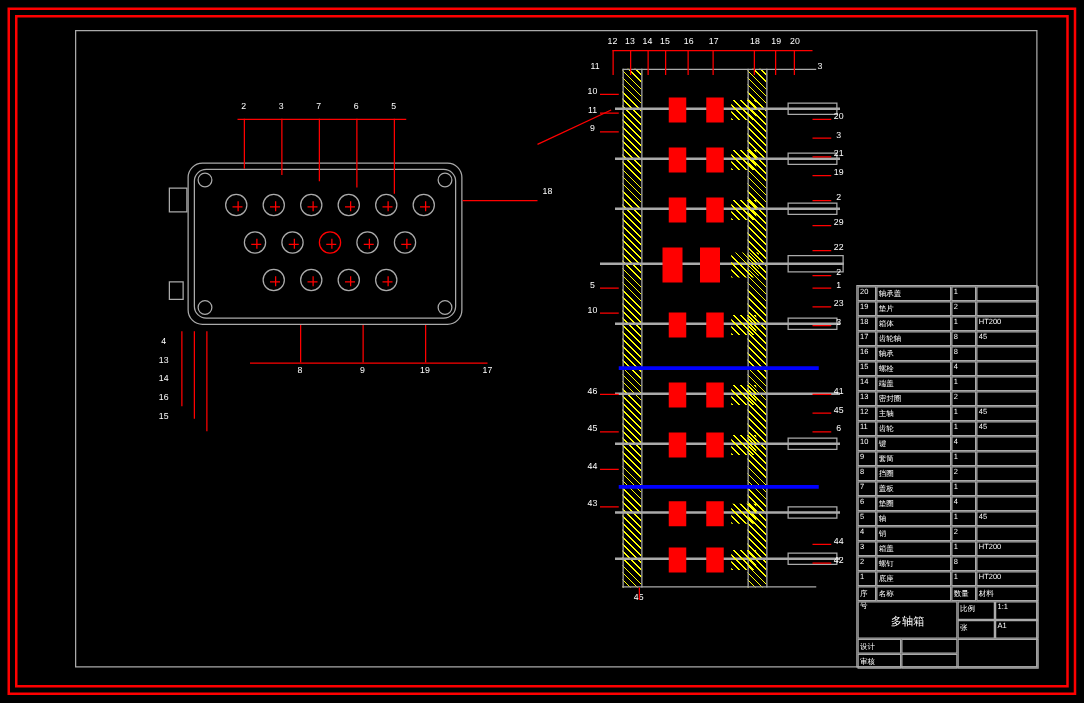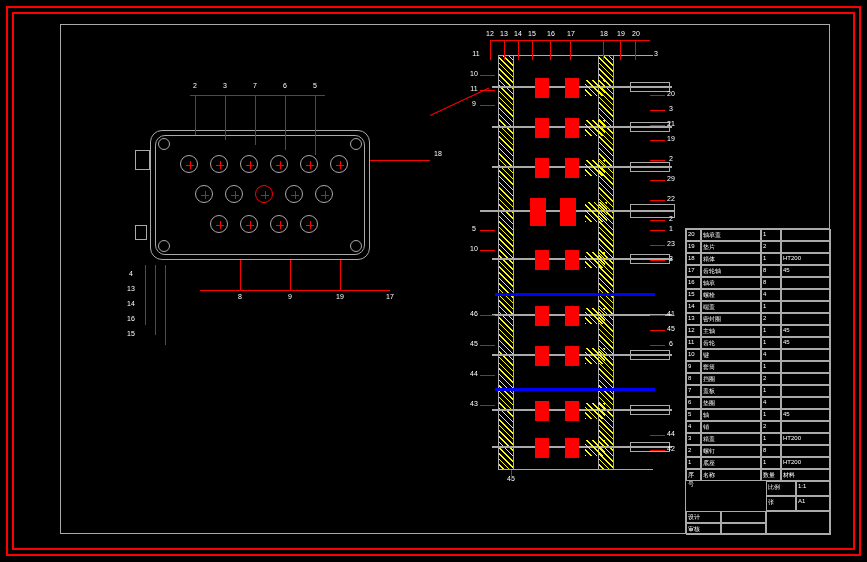--- a/index.html
+++ b/index.html
@@ -369,20 +369,21 @@
       <div class="title-cell" style="top:228px;left:15px;width:60px;height:12px;">底座</div>
       <div class="title-cell" style="top:228px;left:75px;width:20px;height:12px;">1</div>
       <div class="title-cell" style="top:228px;left:95px;width:50px;height:12px;">HT200</div>
     </div>
 
   <div class="title-cell" style="top:240px; left:0; width:15px; height:12px;">序号</div>
   <div class="title-cell" style="top:240px; left:15px; width:60px; height:12px;">名称</div>
   <div class="title-cell" style="top:240px; left:75px; width:20px; height:12px;">数量</div>
   <div class="title-cell" style="top:240px; left:95px; width:50px; height:12px;">材料</div>
 
+  <div class="title-cell" style="top:252px; left:0; width:80px; height:30px; font-size:9px; text-align:center; line-height:28px;">多轴箱</div>
   <div class="title-cell" style="top:252px; left:80px; width:30px; height:15px;">比例</div>
   <div class="title-cell" style="top:252px; left:110px; width:35px; height:15px;">1:1</div>
   <div class="title-cell" style="top:267px; left:80px; width:30px; height:15px;">张</div>
   <div class="title-cell" style="top:267px; left:110px; width:35px; height:15px;">A1</div>
 
   <div class="title-cell" style="top:282px; left:0; width:35px; height:12px;">设计</div>
   <div class="title-cell" style="top:282px; left:35px; width:45px; height:12px;"></div>
   <div class="title-cell" style="top:294px; left:0; width:35px; height:12px;">审核</div>
   <div class="title-cell" style="top:294px; left:35px; width:45px; height:12px;"></div>
   <div class="title-cell" style="top:282px; left:80px; width:65px; height:24px;"></div>

